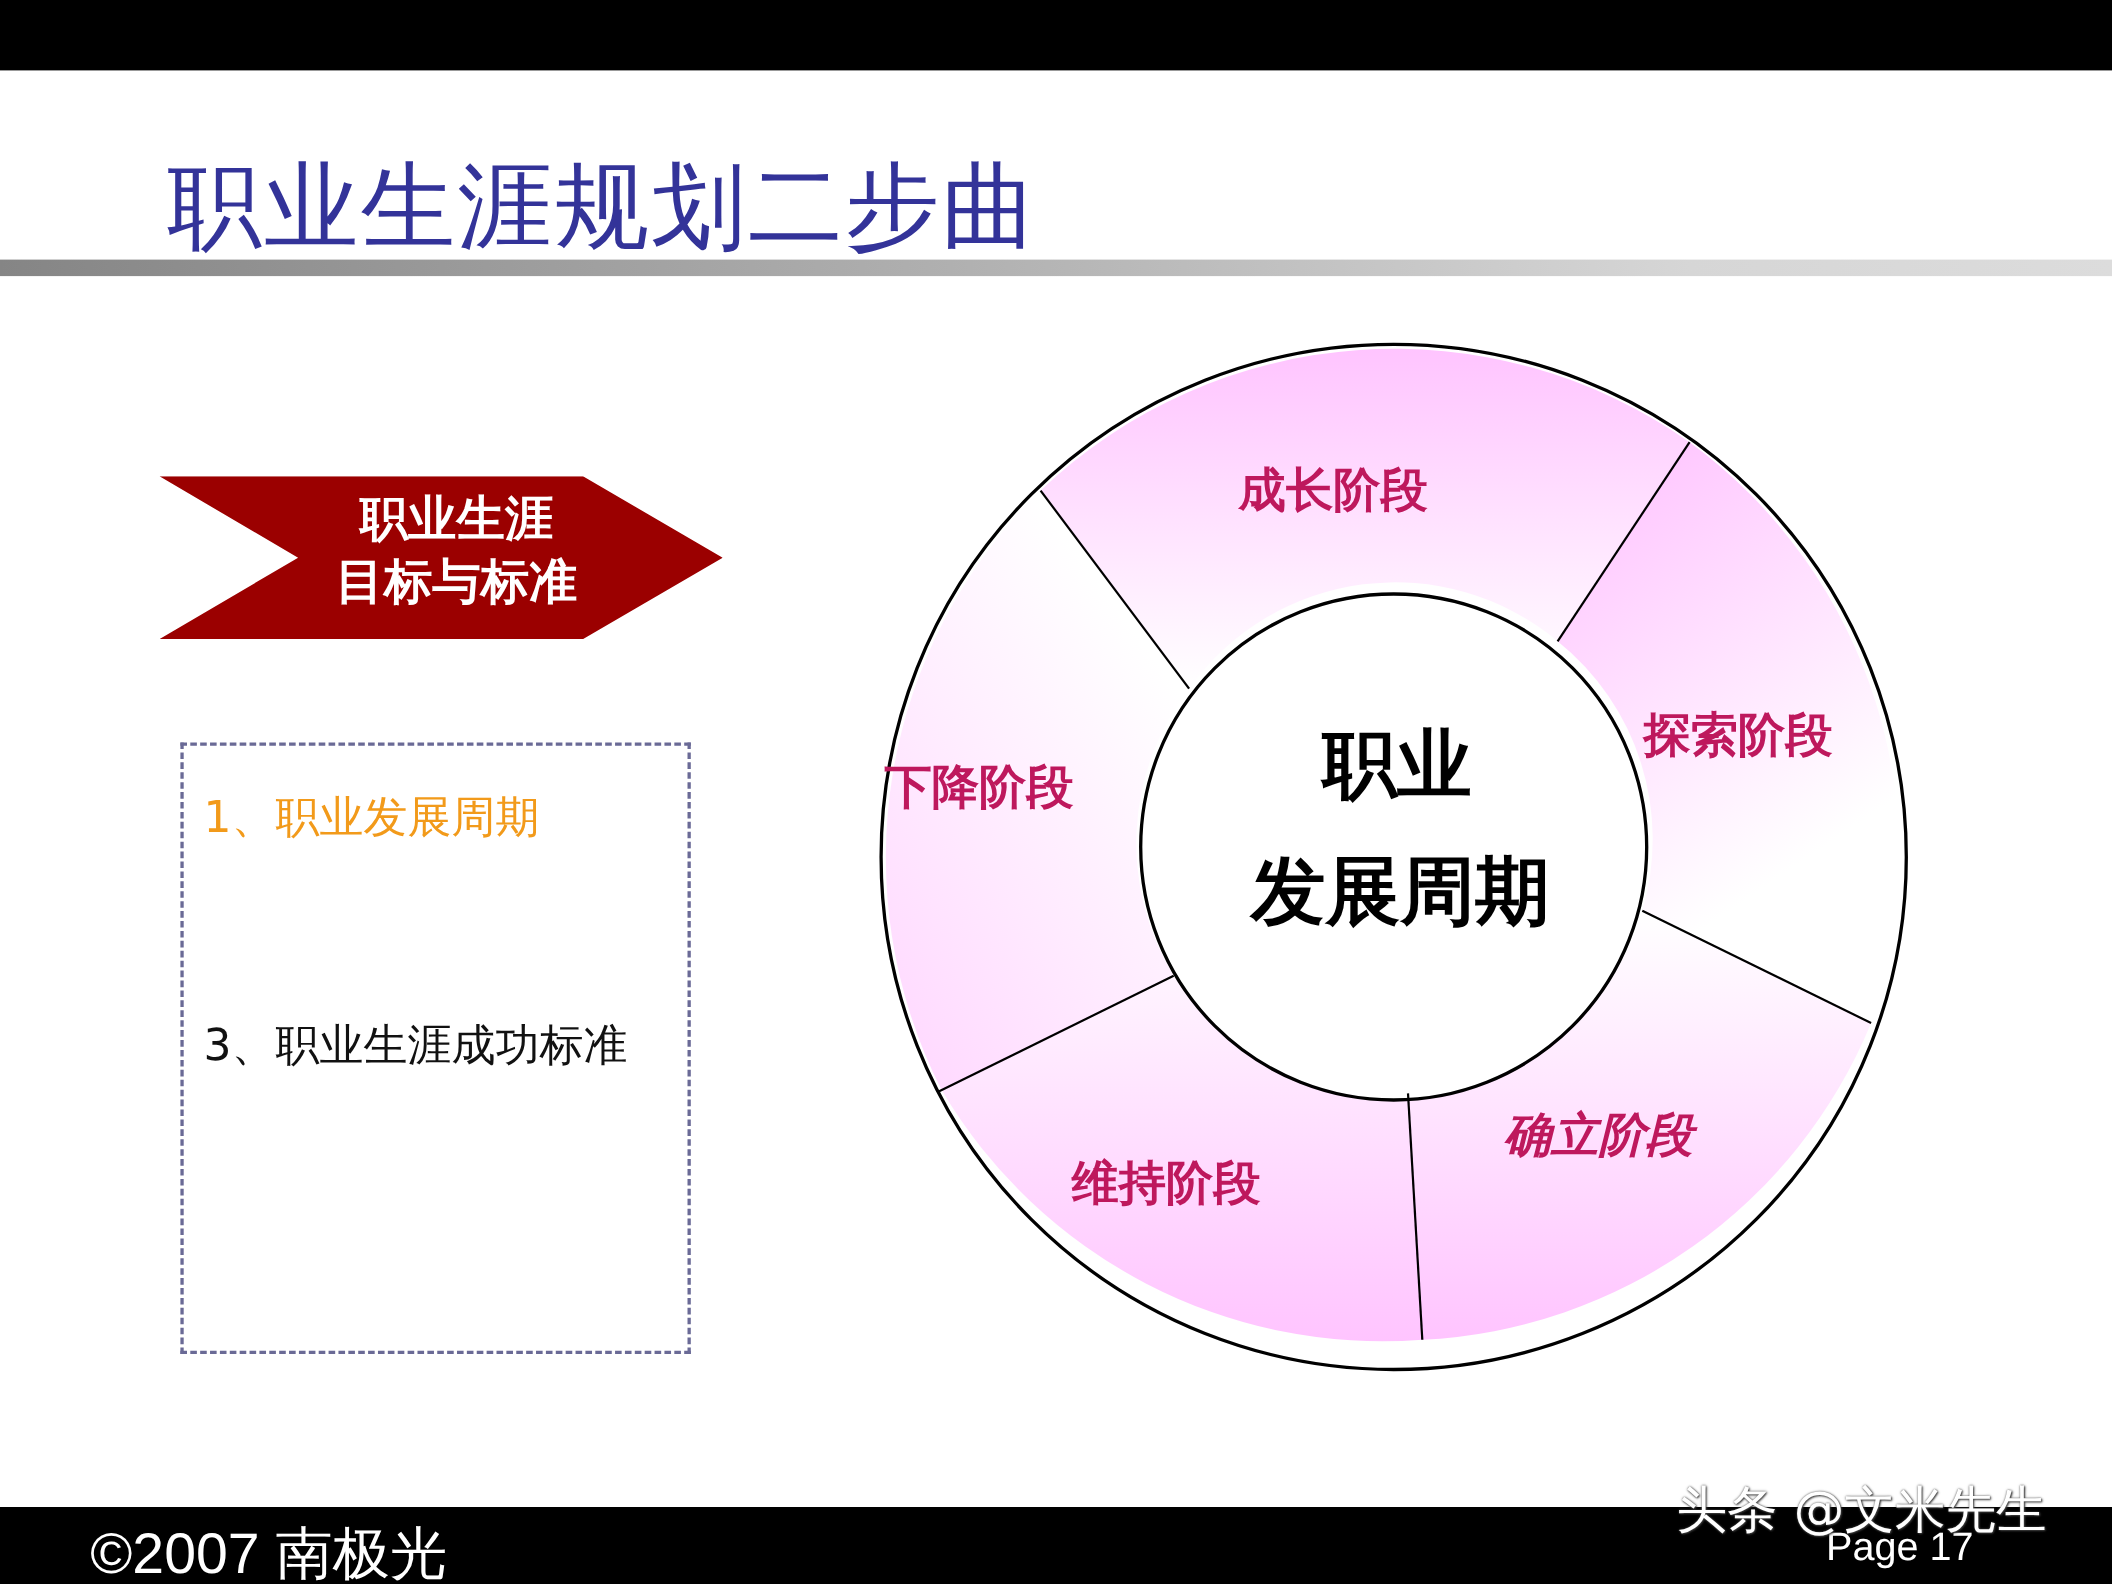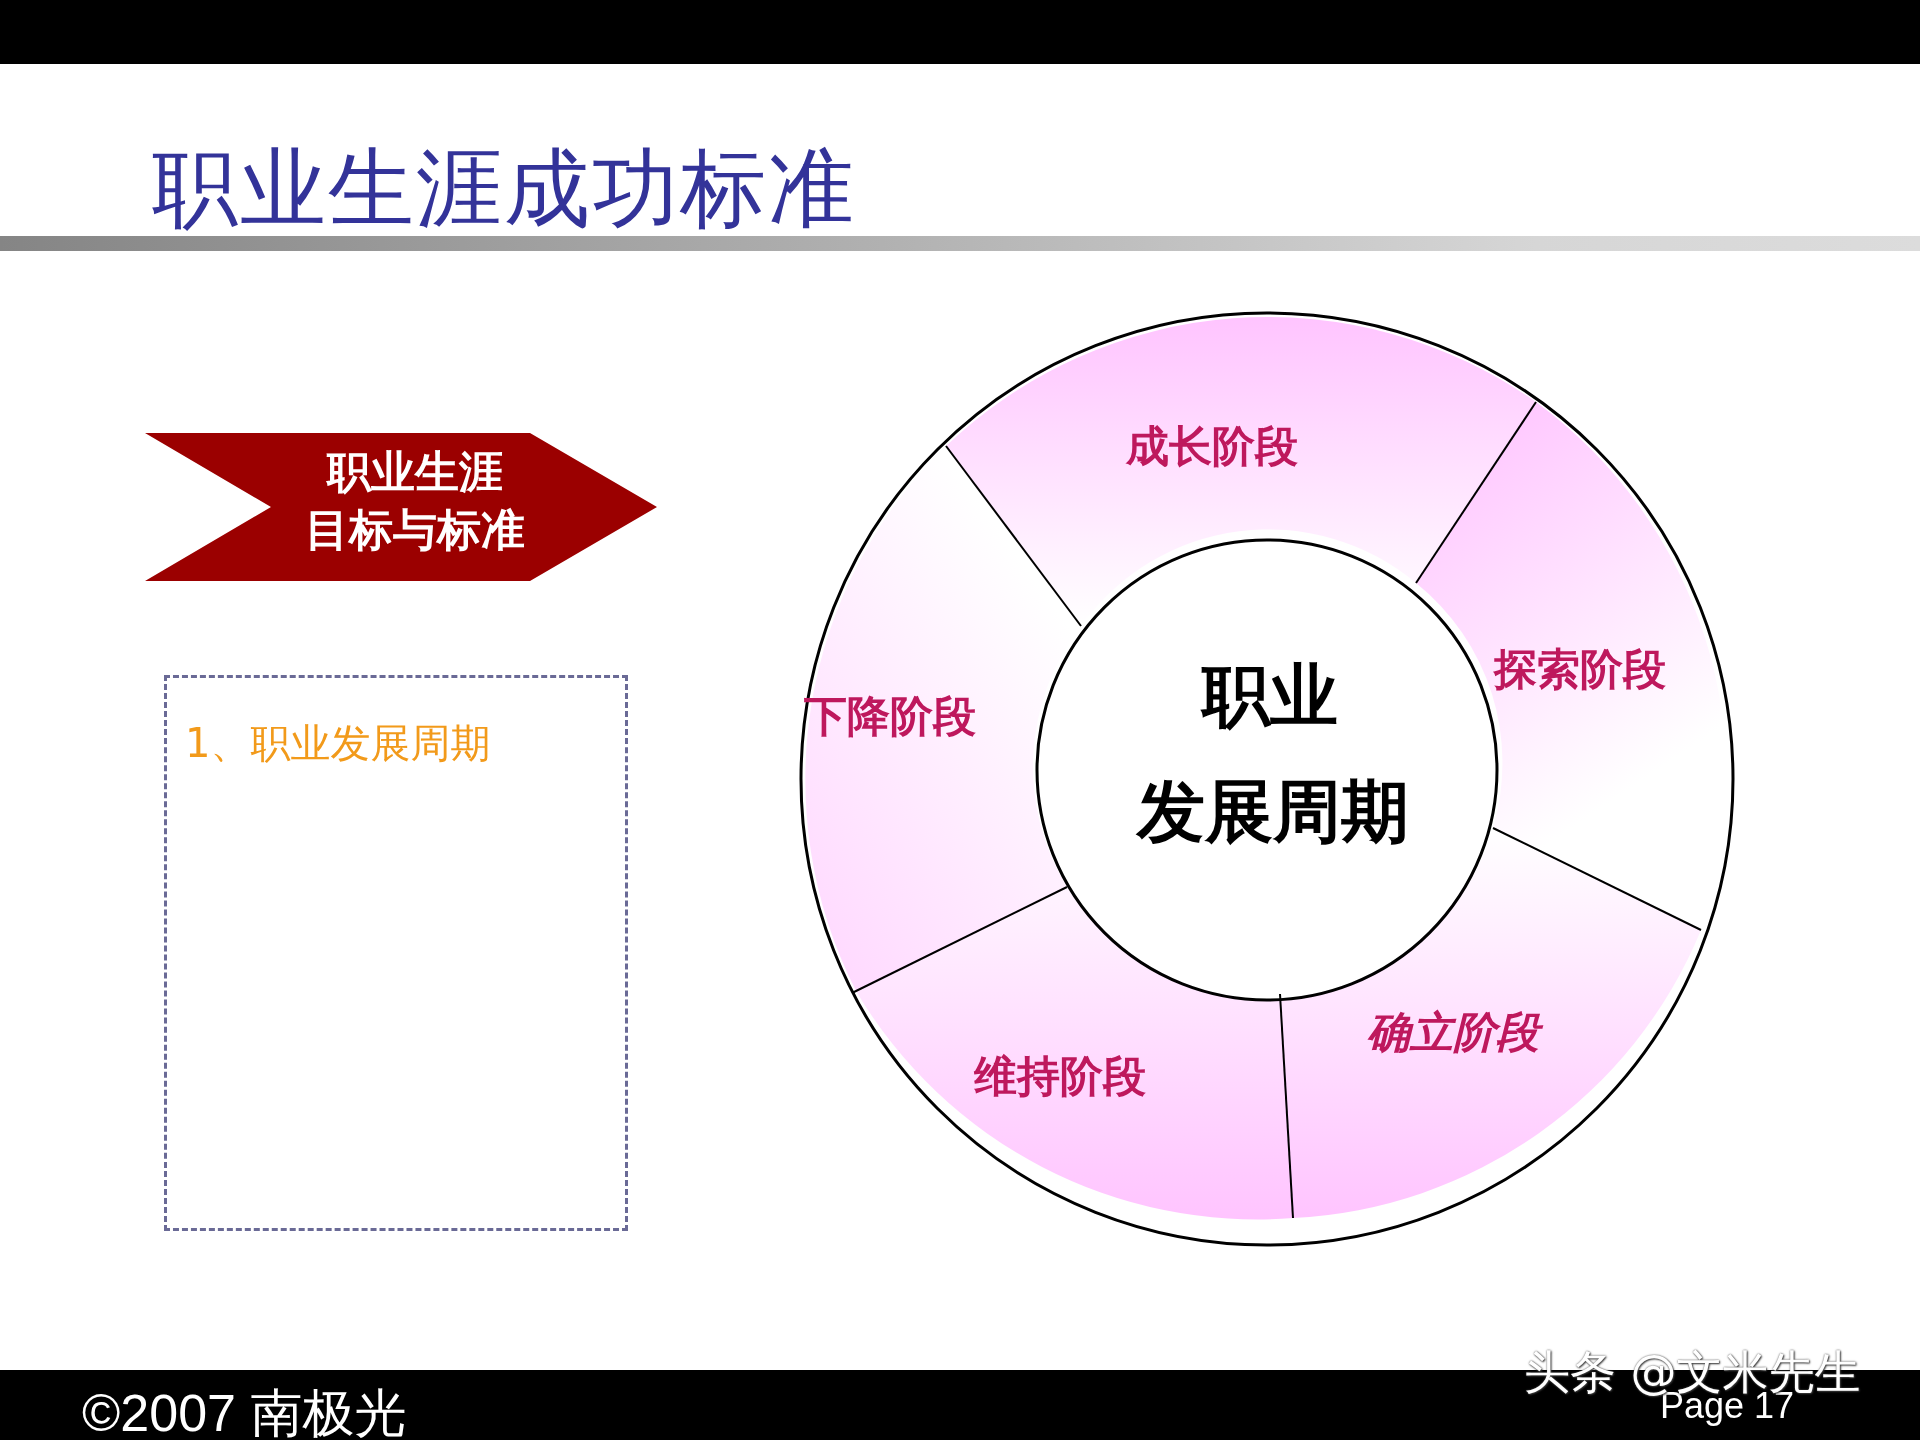--- a/index.html
+++ b/index.html
@@ -25,33 +25,34 @@
   .copyright { position:absolute; left:82px; top:1388px; font-size:52px; line-height:50px; color:#fff; white-space:nowrap; font-family:"Liberation Sans",sans-serif; }
   .page-num { position:absolute; left:1660px; top:1384px; font-size:36px; line-height:44px; color:#fff; white-space:nowrap; font-family:"Liberation Sans",sans-serif; }
   .watermark { position:absolute; left:1524px; top:1344px; font-size:46px; line-height:56px; color:#fff; white-space:nowrap;
                text-shadow:0 0 2px #555, 1px 1px 2px #333; }
 </style>
 </head>
 <body>
 
 <div class="topbar"></div>
 
-<div class="title">职业生涯成功标准</div>
+<div class="title">职业生涯规划二步曲</div>
 <div class="title-rule"></div>
 
 <svg class="chevron" viewBox="0 0 512 148" width="512" height="148">
   <polygon points="0,0 385,0 512,74 385,148 0,148 126,74" fill="#9b0000"></polygon>
 </svg>
 <div class="chevron-text">
   <div>职业生涯</div>
   <div>目标与标准</div>
 </div>
 
 <div class="menu-box">
   <div class="menu-item active" style="top:40px;">1、职业发展周期</div>
+  <div class="menu-item" style="top:248px;">3、职业生涯成功标准</div>
 </div>
 
 <svg class="diagram" viewBox="0 0 1920 1440" width="1920" height="1440">
   <defs>
     <linearGradient id="gTop" x1="0.5" y1="0" x2="0.5" y2="1">
       <stop offset="0" stop-color="#ffc4ff"></stop>
       <stop offset="1" stop-color="#ffffff"></stop>
     </linearGradient>
     <linearGradient id="gRight" x1="0.2" y1="0" x2="0.6" y2="1">
       <stop offset="0" stop-color="#ffc4ff"></stop>

